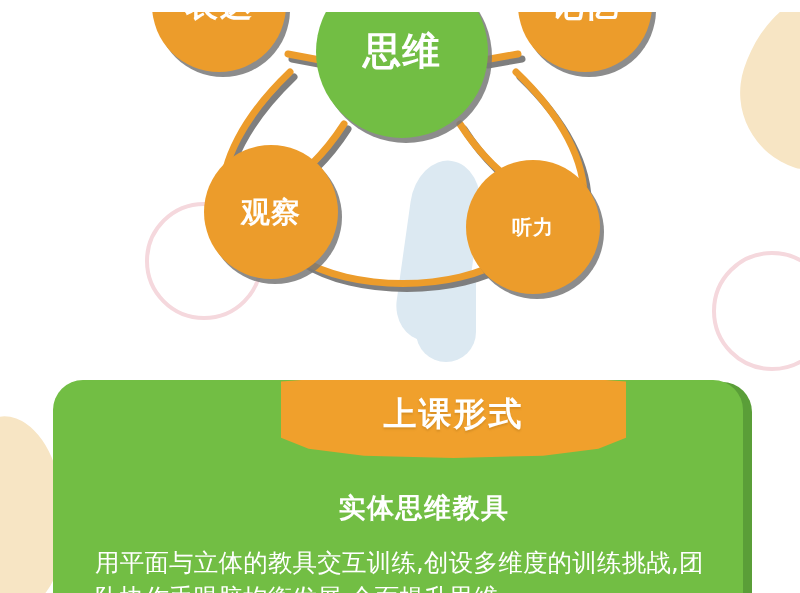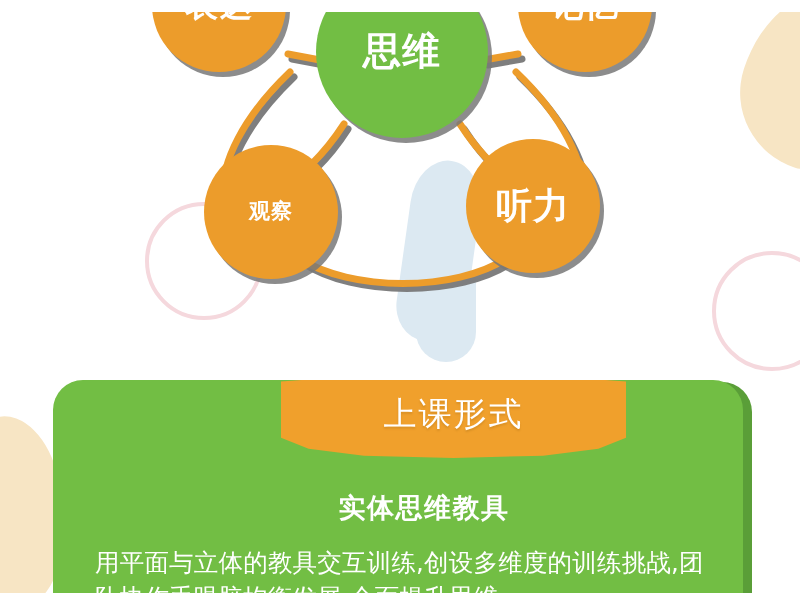--- a/index.html
+++ b/index.html
@@ -95,22 +95,22 @@
     left: 316px;
     top: -46px;
     width: 172px;
     height: 172px;
     font-size: 38px;
   }
   .node-orange { background: #ec9c2b; }
 
   .node-express { left: 152px; top: -74px;  width: 134px; height: 134px; font-size: 33px; }
   .node-memory  { left: 518px; top: -74px;  width: 134px; height: 134px; font-size: 33px; }
-  .node-observe { left: 204px; top: 133px;  width: 134px; height: 134px; font-size: 21px; }
-  .node-listen  { left: 466px; top: 127px;  width: 134px; height: 134px; font-size: 36px; align-items: center; }
+  .node-observe { left: 204px; top: 133px;  width: 134px; height: 134px; font-size: 29px; }
+  .node-listen  { left: 466px; top: 148px;  width: 134px; height: 134px; font-size: 20px; align-items: center; }
 
   
   #card-wrap {
     position: absolute;
     left: 0;
     top: 352px;
     width: 800px;
     height: 241px;
   }
   .card-shadow {
@@ -152,21 +152,21 @@
   }
   .ribbon-label {
     position: absolute;
     inset: 0;
     display: flex;
     align-items: flex-start;
     justify-content: center;
     padding-top: 12px;
     color: #ffffff;
     font-size: 33px;
-    font-weight: normal;
+    font-weight: bold;
     letter-spacing: 2px;
     text-shadow: 0 2px 2px rgba(150,100,20,0.28);
   }
 
   .card-subtitle {
     position: absolute;
     left: 0;
     top: 110px;
     width: 742px;
     text-align: center;

